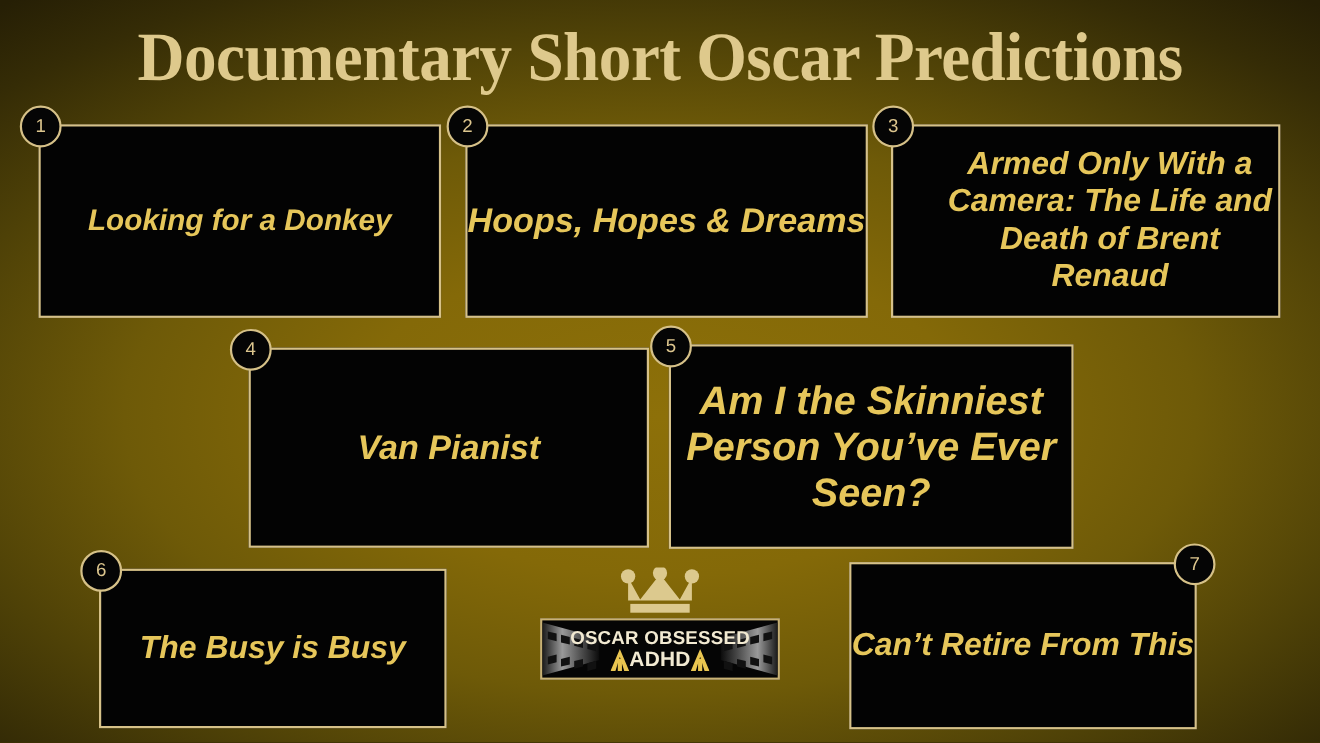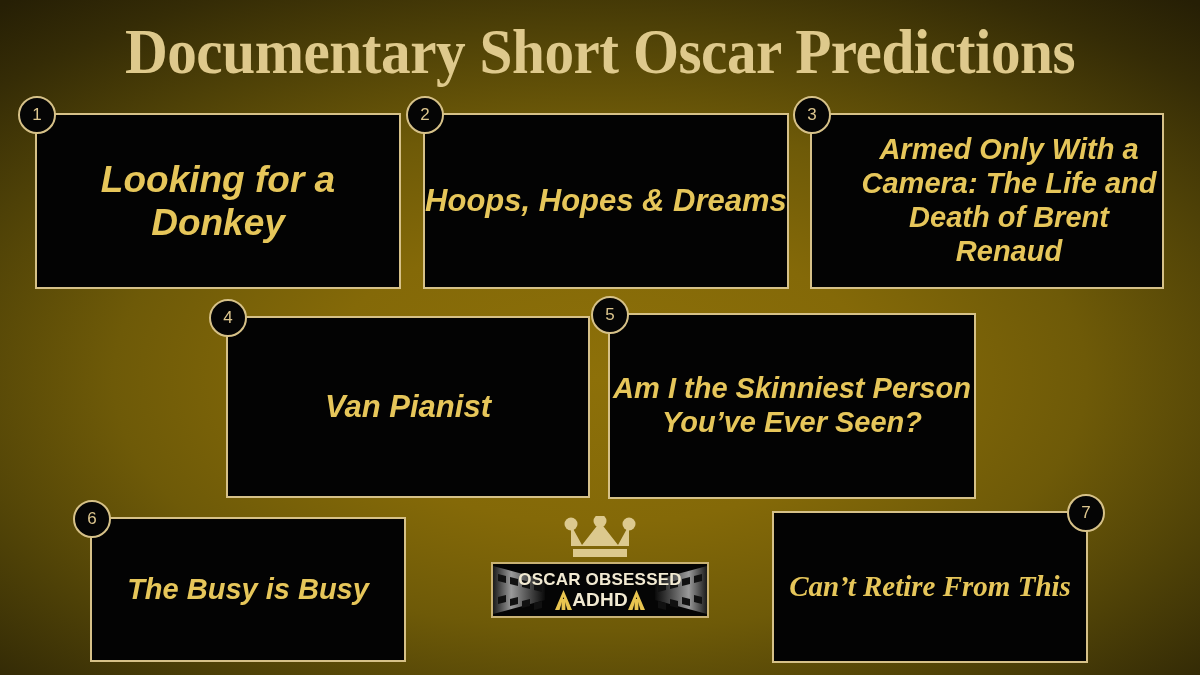--- a/index.html
+++ b/index.html
@@ -87,27 +87,27 @@
 
   
   #card-1 { left: 35px;  top: 113px; width: 366px; height: 176px; }
   #card-2 { left: 423px; top: 113px; width: 366px; height: 176px; }
   #card-3 { left: 810px; top: 113px; width: 354px; height: 176px; }
   #card-4 { left: 226px; top: 316px; width: 364px; height: 182px; }
   #card-5 { left: 608px; top: 313px; width: 368px; height: 186px; }
   #card-6 { left: 90px;  top: 517px; width: 316px; height: 145px; }
   #card-7 { left: 772px; top: 511px; width: 316px; height: 152px; }
 
-  #card-1 .card-title { font-size: 37px; }
+  #card-1 .card-title { font-size: 27px; }
   #card-2 .card-title { font-size: 31px; }
   #card-3 .card-title { font-size: 29px; padding-left: 44px; }
   #card-4 .card-title { font-size: 31px; }
-  #card-5 .card-title { font-size: 29px; }
+  #card-5 .card-title { font-size: 36px; }
   #card-6 .card-title { font-size: 29px; }
-  #card-7 .card-title { font-size: 29px; font-family: Liberation Serif, serif; }
+  #card-7 .card-title { font-size: 29px; }
 
   
   #center-block {
     position: absolute;
     left: 436px;
     top: 512px;
     width: 328px;
     text-align: center;
   }
   #date-label {

